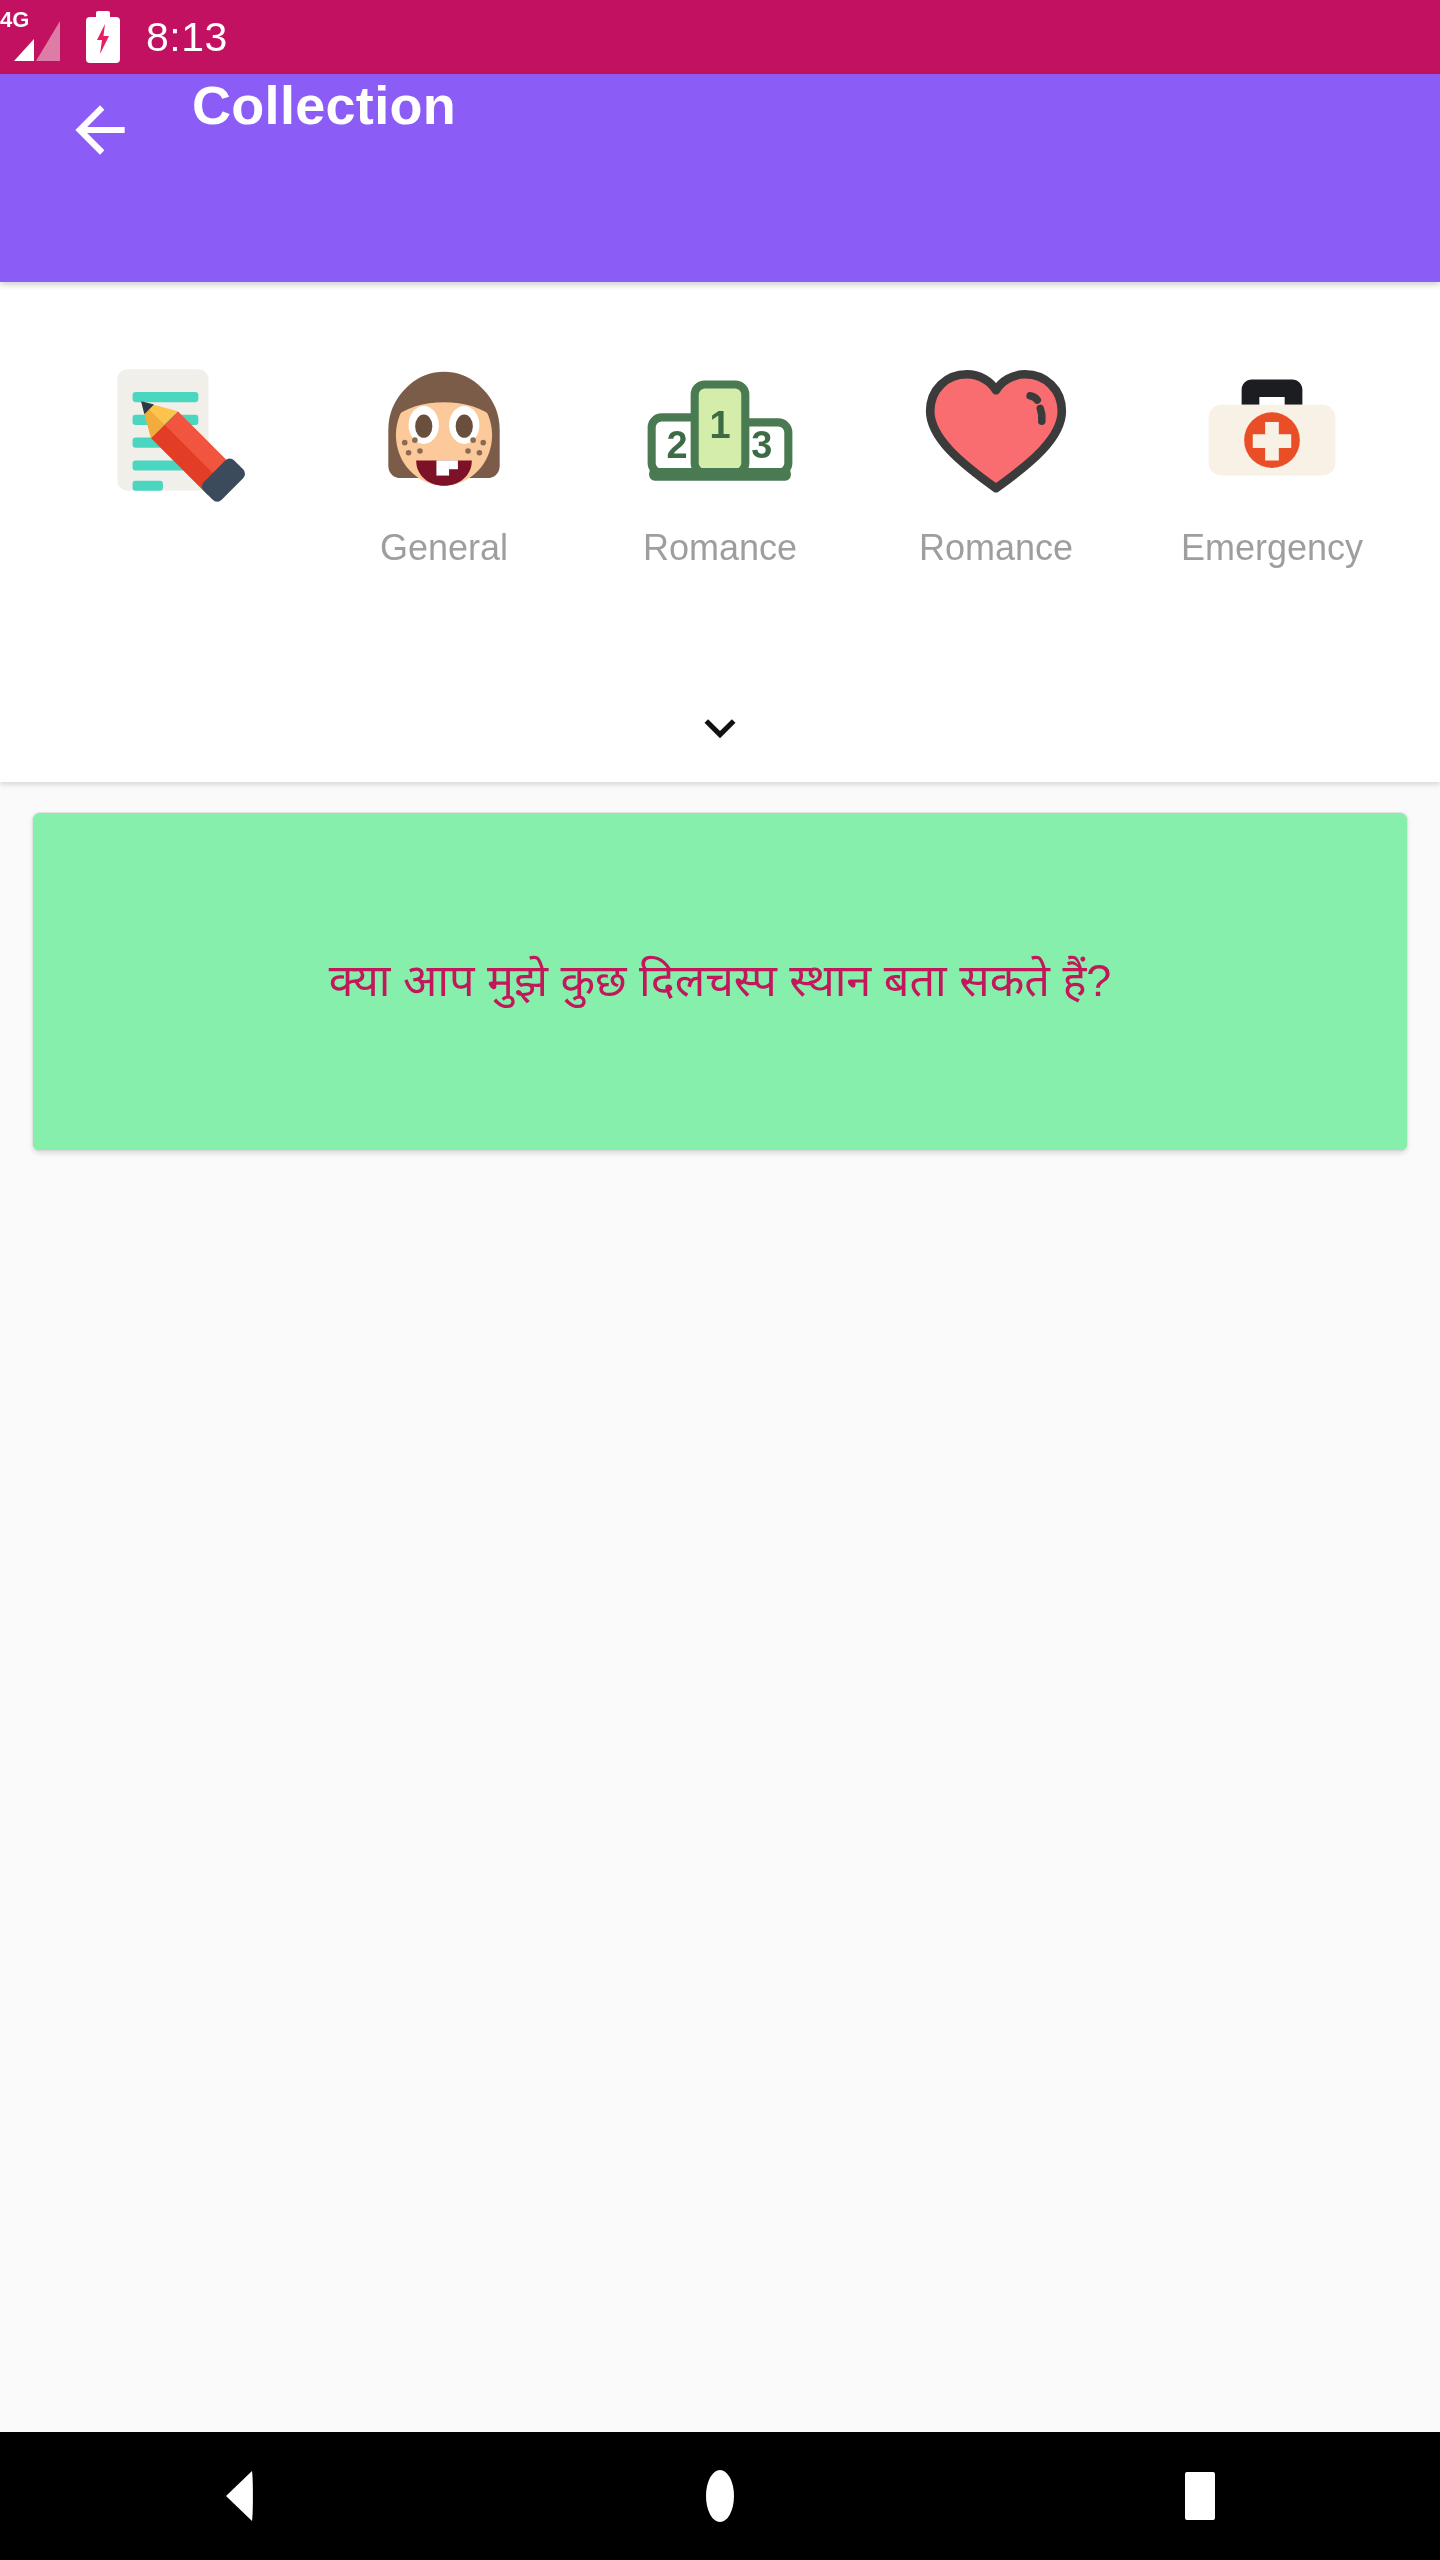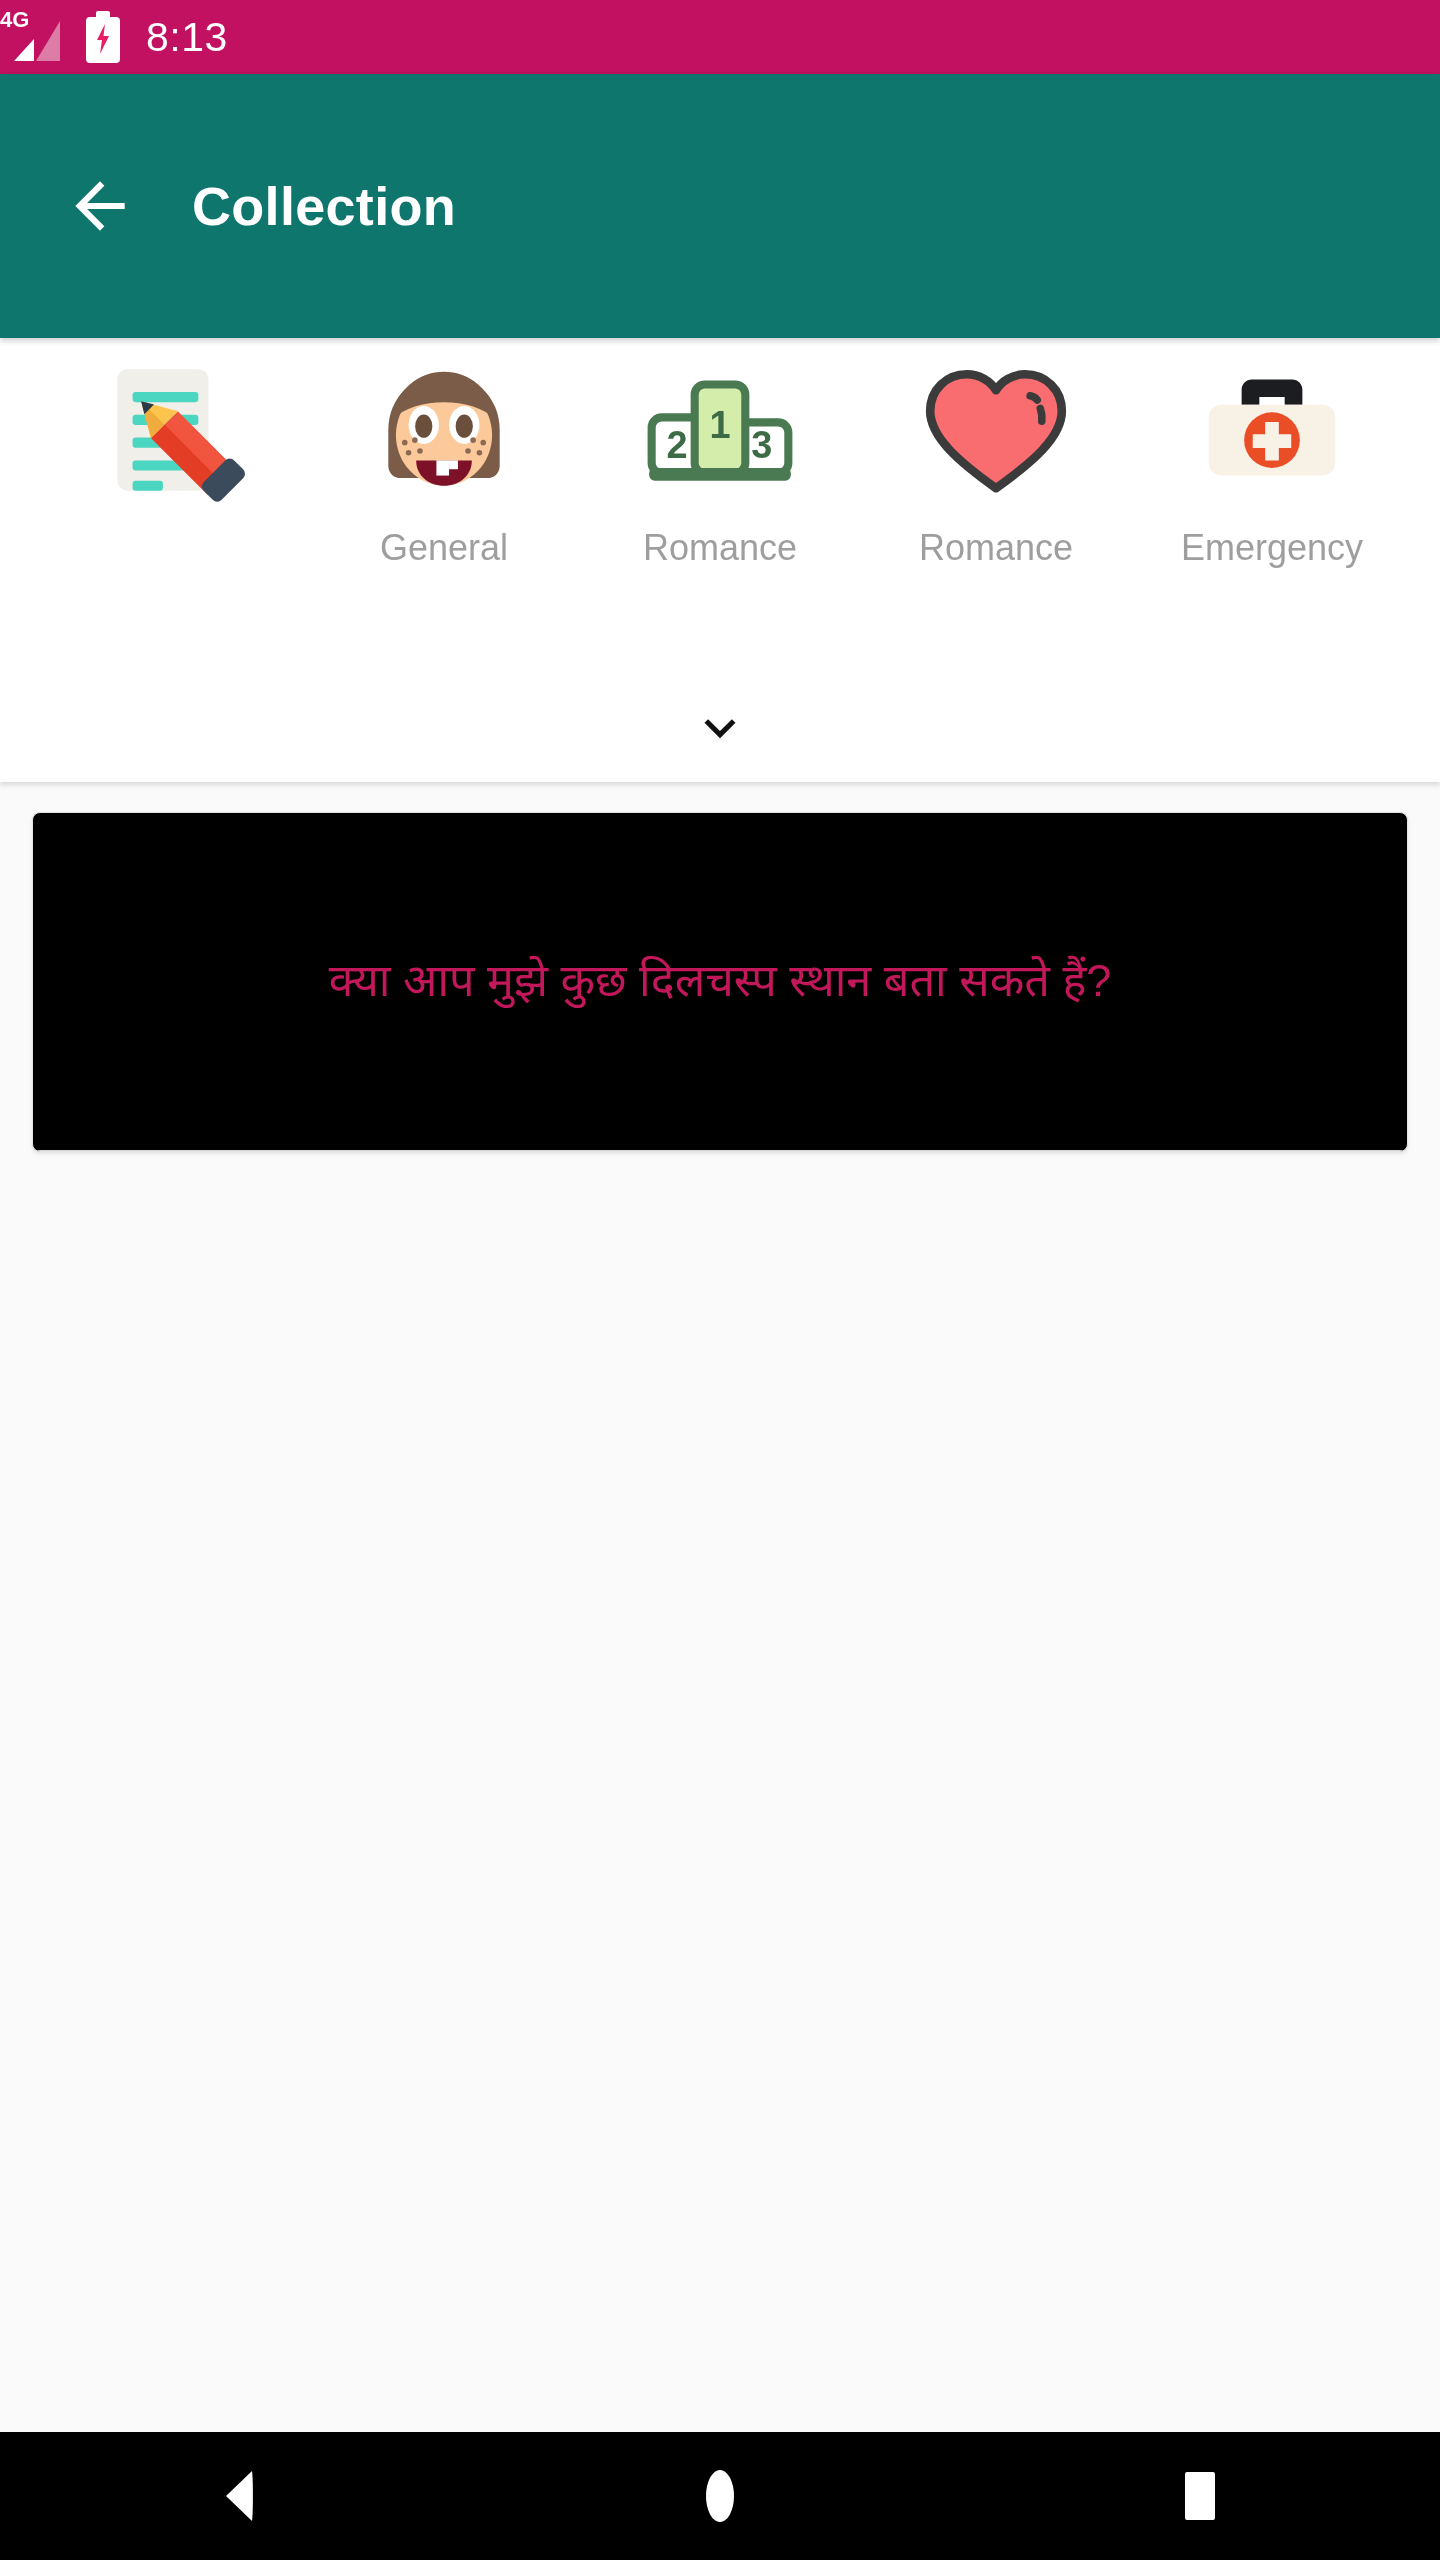--- a/index.html
+++ b/index.html
@@ -39,22 +39,22 @@
     position:absolute; top:13px; left:50%; transform:translateX(-50%);
     width:16px; height:30px;
   }
   .clock{
     font-size:41px; color:#ffffff; font-weight:400; line-height:1;
     letter-spacing:0.5px;
   }
 
   
   .appbar{
-    position:absolute; top:74px; left:0; width:1440px; height:264px;
-    background:#0f766e; display:flex; align-items:center;
+    position:absolute; top:74px; left:0; width:1440px; height:208px;
+    background:#8b5cf6; display:flex; align-items:flex-start;
     box-shadow:0 3px 6px rgba(0,0,0,0.18);
     z-index:5;
   }
   .back-btn{
     width:112px; height:112px; margin-left:44px;
     display:flex; align-items:center; justify-content:center;
     cursor:pointer;
   }
   .appbar-title{
     color:#ffffff; font-size:54px; font-weight:bold;
@@ -90,21 +90,21 @@
   .chevron-row{
     position:absolute; bottom:0; left:0; width:1440px; height:108px;
     display:flex; align-items:center; justify-content:center;
     cursor:pointer;
   }
 
   
   .card{
     position:absolute; top:812px; left:32px;
     width:1376px;
-    background:#000000;
+    background:#86efac;
     border:1px solid #e2e2e2;
     border-radius:8px;
     box-shadow:0 2px 4px rgba(0,0,0,0.10);
     overflow:hidden;
     z-index:1;
   }
   .card-top{
     height:337px;
     display:flex; align-items:center; justify-content:center;
     padding:0 40px;

